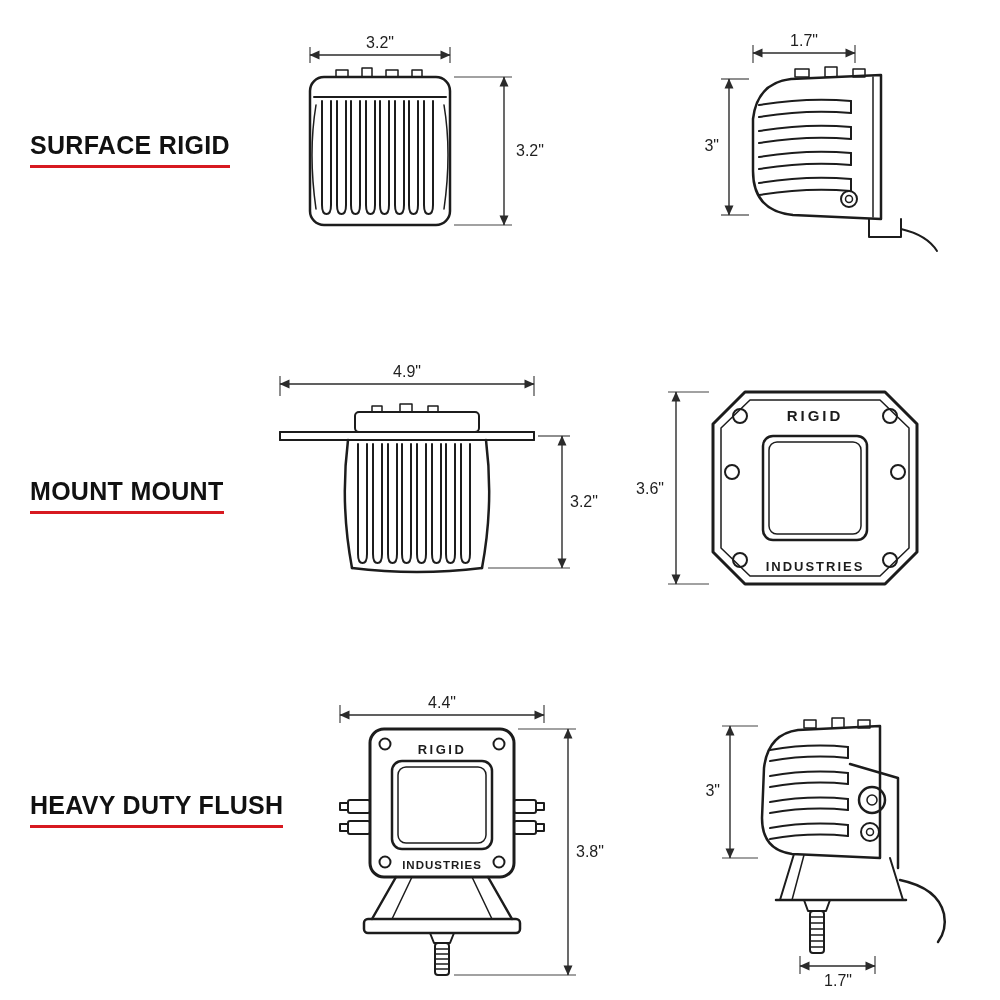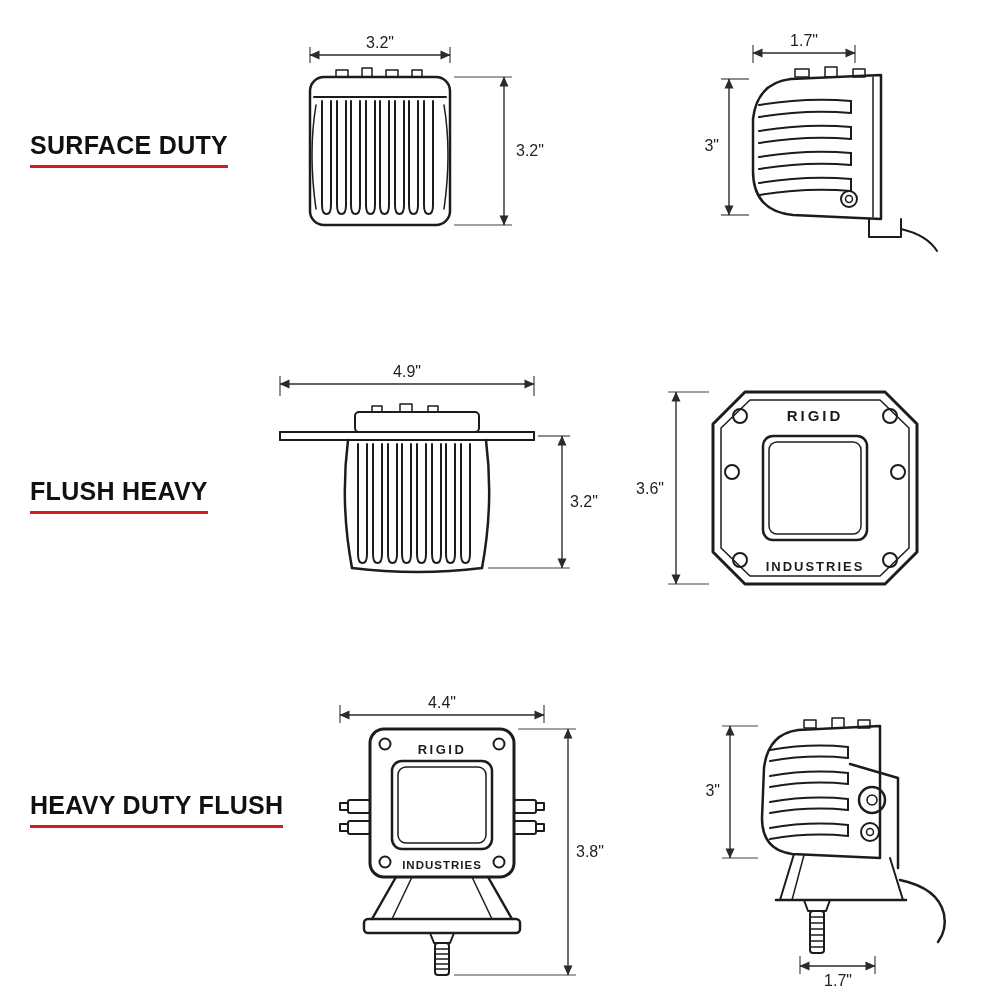--- a/index.html
+++ b/index.html
@@ -17,21 +17,21 @@
   .ext{stroke:#444;stroke-width:1.2;fill:none;}
   text.dim-t{font-size:16px;font-weight:500;fill:#1f1f1f;font-family:"Liberation Sans",sans-serif;}
   text.brand{font-weight:700;fill:#1c1c1c;font-family:"Liberation Sans",sans-serif;}
 </style>
 </head>
 <body>
 
 <div class="canvas">
 
   <div class="mount-label" style="top:131px">
-    <span>SURFACE DUTY</span>
+    <span>SURFACE RIGID</span>
   </div>
 
   <svg style="left:250px;top:35px" width="300" height="225" viewBox="0 0 300 225">
     <defs>
       <marker id="mA" viewBox="0 0 10 10" refX="8.5" refY="5" markerWidth="8" markerHeight="8" orient="auto-start-reverse">
         <path d="M0,1 L9,5 L0,9 Z" fill="#2b2b2b"></path>
       </marker>
     </defs>
     <g>
       <rect class="draw w25" x="60" y="42" width="140" height="148" rx="14"></rect>
@@ -112,21 +112,21 @@
     </g>
     <g>
       <line class="ext" x1="54" y1="46" x2="26" y2="46"></line>
       <line class="ext" x1="54" y1="182" x2="26" y2="182"></line>
       <line class="dim" x1="34" y1="46" x2="34" y2="182" marker-start="url(#mB)" marker-end="url(#mB)"></line>
       <text class="dim-t" x="24" y="118" text-anchor="end">3"</text>
     </g>
   </svg>
 
   <div class="mount-label" style="top:477px">
-    <span>FLUSH HEAVY</span>
+    <span>MOUNT MOUNT</span>
   </div>
 
   <svg style="left:252px;top:362px" width="352" height="245" viewBox="0 0 352 245">
     <defs>
       <marker id="mC" viewBox="0 0 10 10" refX="8.5" refY="5" markerWidth="8" markerHeight="8" orient="auto-start-reverse">
         <path d="M0,1 L9,5 L0,9 Z" fill="#2b2b2b"></path>
       </marker>
     </defs>
     <g>
       <line class="draw w2" x1="28" y1="70" x2="282" y2="70"></line>

